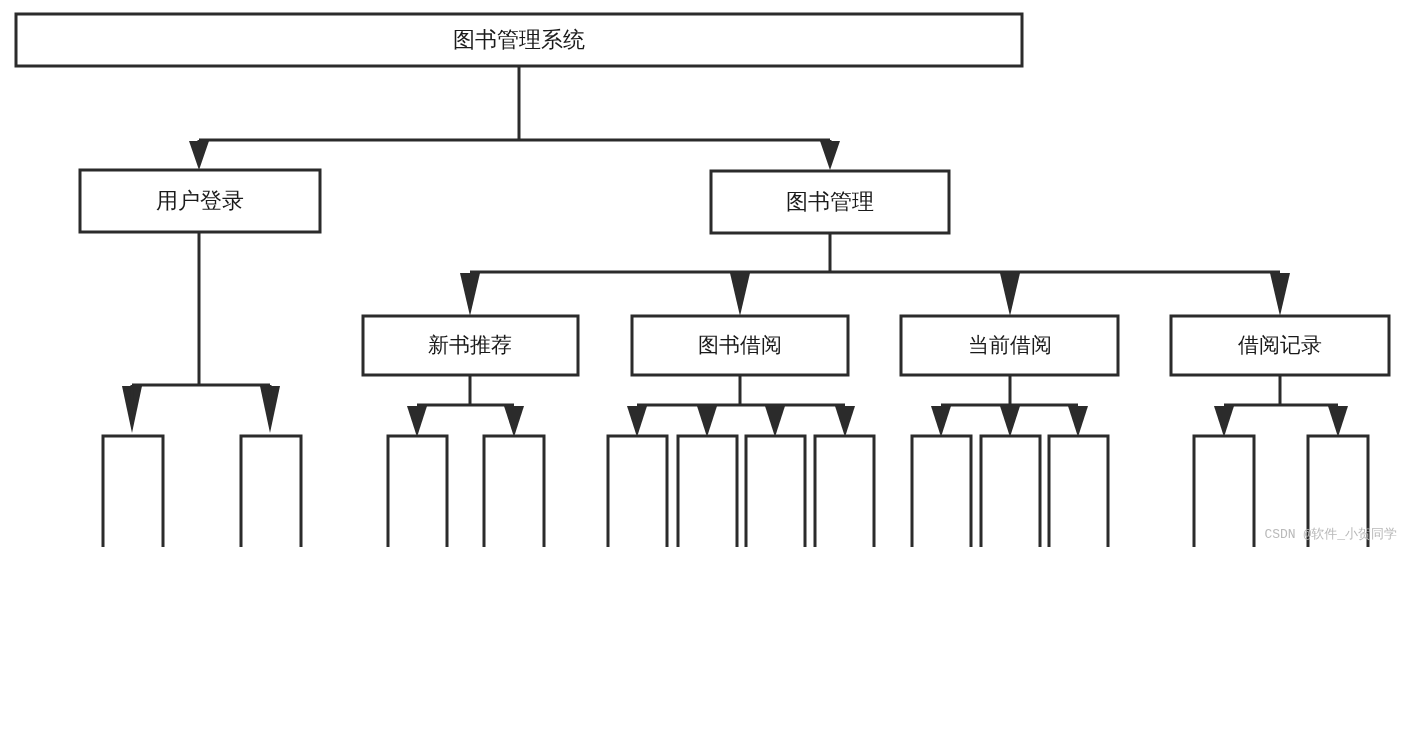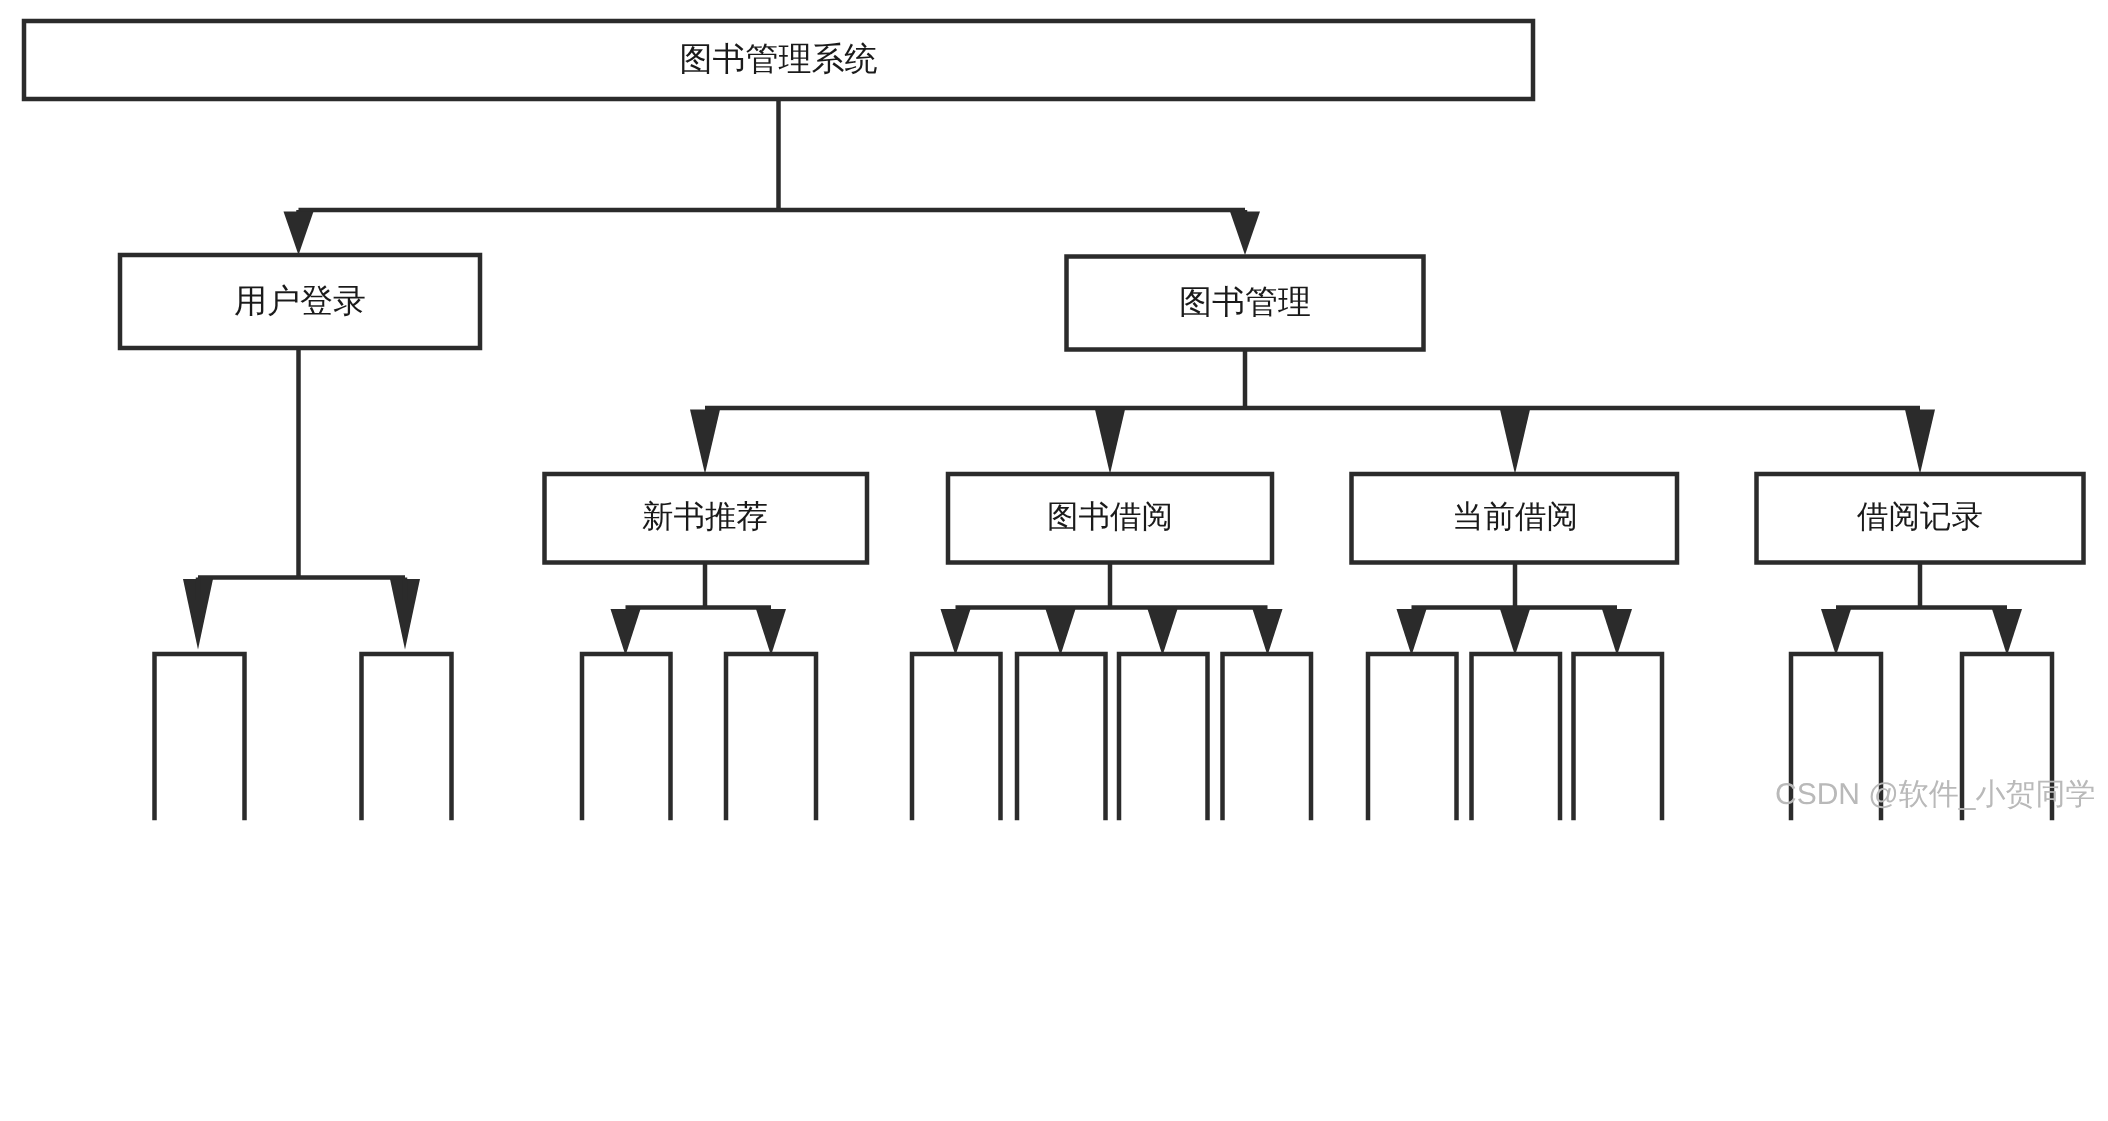--- a/index.html
+++ b/index.html
@@ -7,22 +7,22 @@
   #stage{position:relative;width:1405px;height:547px;background:#ffffff;overflow:hidden;}
   #diagram{position:absolute;left:0;top:0;width:1405px;height:747px;}
   .nodebox{fill:#ffffff;stroke:#2b2b2b;stroke-width:3;}
   .conn{stroke:#2b2b2b;stroke-width:3;fill:none;}
   .arrowhead{fill:#2b2b2b;stroke:none;}
   .lbl{fill:#1a1a1a;font-family:"Liberation Sans","DejaVu Sans",sans-serif;font-size:22px;text-anchor:middle;dominant-baseline:middle;}
   .lbl-l3{font-size:21px;}
   .vlabel{position:absolute;writing-mode:vertical-rl;text-orientation:upright;
           font-family:"Liberation Sans","DejaVu Sans",sans-serif;font-size:21px;color:#1a1a1a;
           line-height:1.02;letter-spacing:1px;white-space:nowrap;text-align:center;}
-  .watermark{position:absolute;right:8px;bottom:4px;font-size:20px;color:#b9b9b9;
-             font-family:Liberation Sans, sans-serif;white-space:nowrap;}
+  .watermark{position:absolute;right:8px;bottom:4px;font-size:13px;color:#b9b9b9;
+             font-family:Liberation Mono, monospace;white-space:nowrap;}
 </style>
 </head>
 <body>
 
 <div id="stage">
 
   <svg id="diagram" viewBox="0 0 1405 747">
 
     <g>
       <path class="conn" d="M519,66 L519,140"></path>

